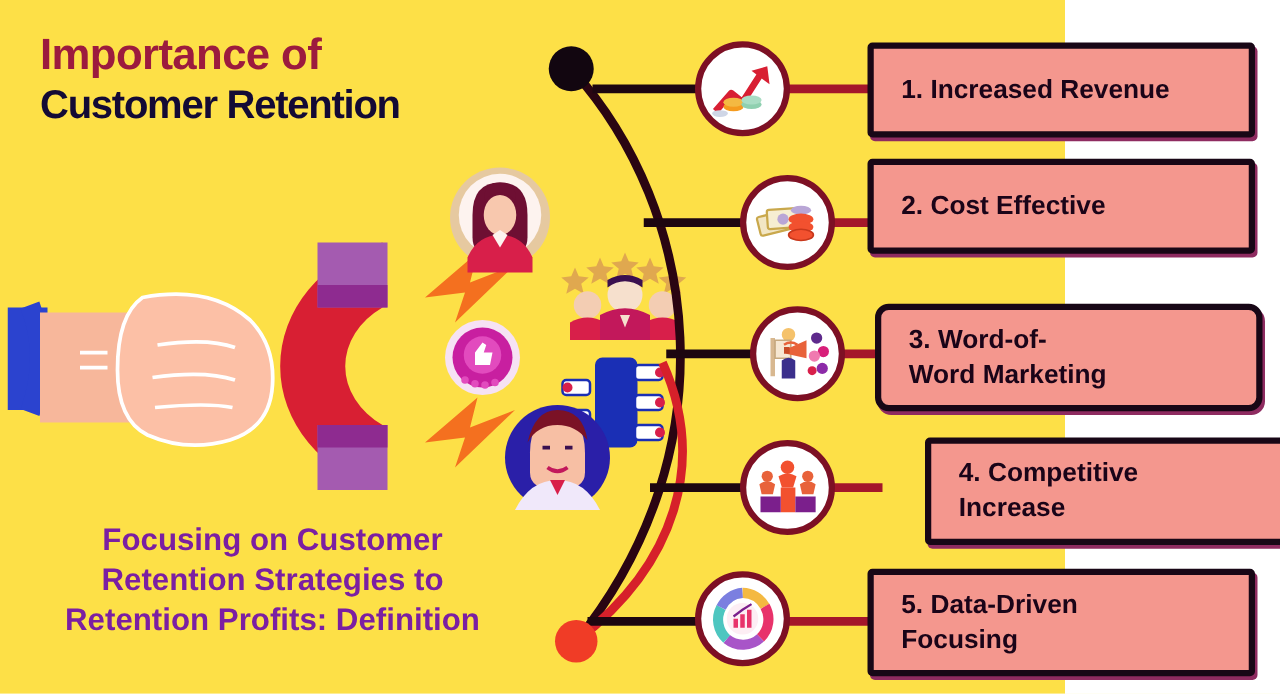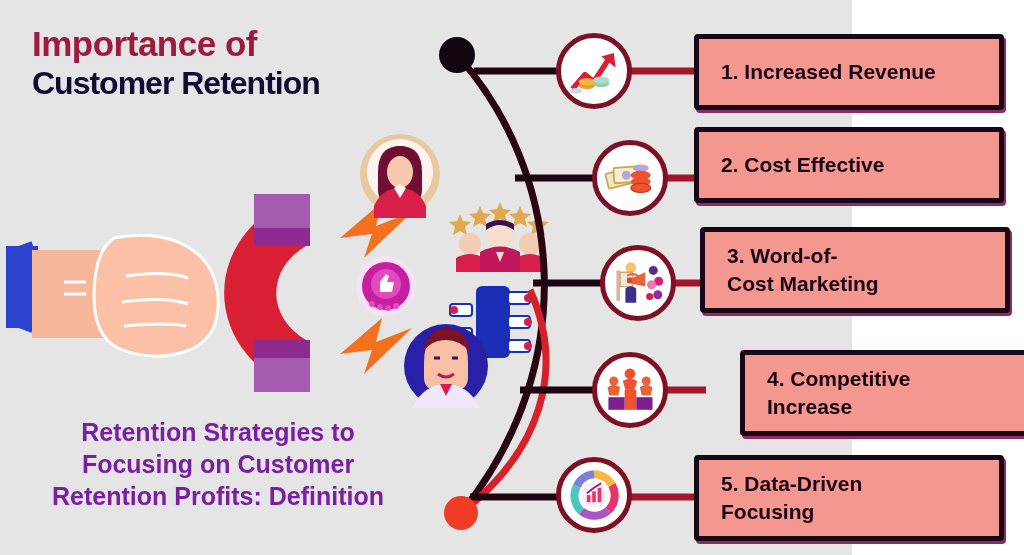--- a/index.html
+++ b/index.html
@@ -5,21 +5,21 @@
   * { box-sizing: border-box; margin: 0; padding: 0; }
   html, body {
     width: 1024px; height: 555px;
     background: #ffffff;
     font-family: "Liberation Sans", sans-serif;
     overflow: hidden;
   }
   #stage {
     position: relative;
     width: 852px; height: 555px;
-    background: #e5e5e5;
+    background: #fde047;
   }
 
   
   .title-block { position: absolute; left: 32px; top: 26px; }
   .title-line1 {
     font-size: 35px; font-weight: bold; letter-spacing: -0.5px;
     color: #9c1b3e; line-height: 1.0;
   }
   .title-line2 {
     font-size: 32px; font-weight: bold; letter-spacing: -1px;
@@ -49,21 +49,21 @@
     padding-left: 22px;
   }
   .item-label {
     color: #1a0418;
     font-size: 21px; font-weight: bold;
     line-height: 1.32;
   }
   .item-label .l2 { display: block; }
   .box-1 { left: 694px; top: 34px;  height: 76px; }
   .box-2 { left: 694px; top: 127px; height: 76px; }
-  .box-3 { left: 700px; top: 227px; height: 86px; }
+  .box-3 { left: 700px; top: 243px; height: 86px; border-radius: 11px; }
   .box-4 { left: 700px; top: 350px; height: 86px; margin-left: 40px; }
   .box-5 { left: 694px; top: 455px; height: 86px; }
 
   
   .icon-circle {
     position: absolute;
     width: 76px; height: 76px;
     border-radius: 50%;
     background: #ffffff;
     border: 5px solid #7d1024;
@@ -310,37 +310,37 @@
 
   <div class="item-box box-2">
     <div class="item-label">
       <span>2.  Cost Effective</span>
     </div>
   </div>
 
   <div class="item-box box-3">
     <div class="item-label">
       <span>3. Word-of-</span>
-      <span class="l2">Cost Marketing</span>
+      <span class="l2">Word Marketing</span>
     </div>
   </div>
 
   <div class="item-box box-4">
     <div class="item-label">
       <span>4. Competitive</span>
       <span class="l2">Increase</span>
     </div>
   </div>
 
   <div class="item-box box-5">
     <div class="item-label">
       <span>5. Data-Driven</span>
       <span class="l2">Focusing</span>
     </div>
   </div>
 
   <div class="caption">
+    <div>Focusing on Customer</div>
     <div>Retention Strategies to</div>
-    <div>Focusing on Customer</div>
     <div>Retention Profits: Definition</div>
   </div>
 
 </div>
 
 </body></html>

